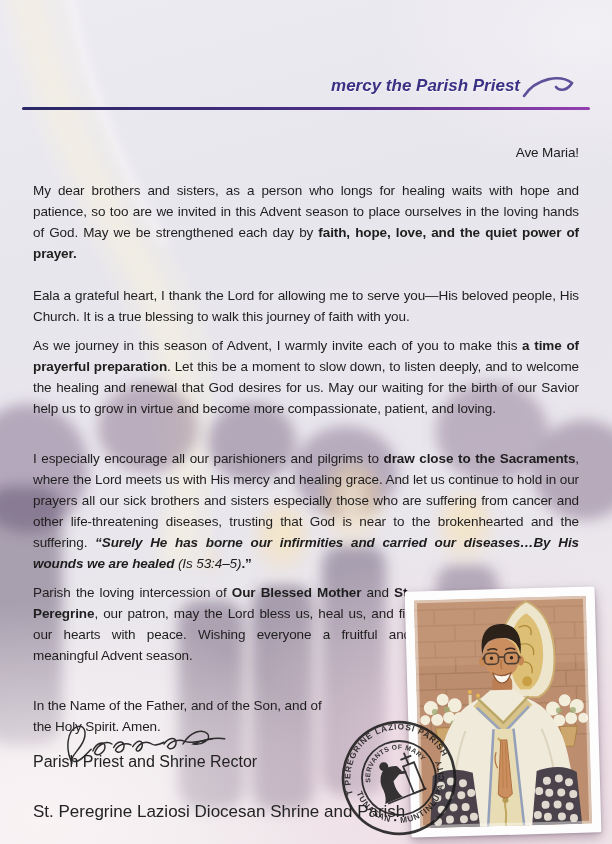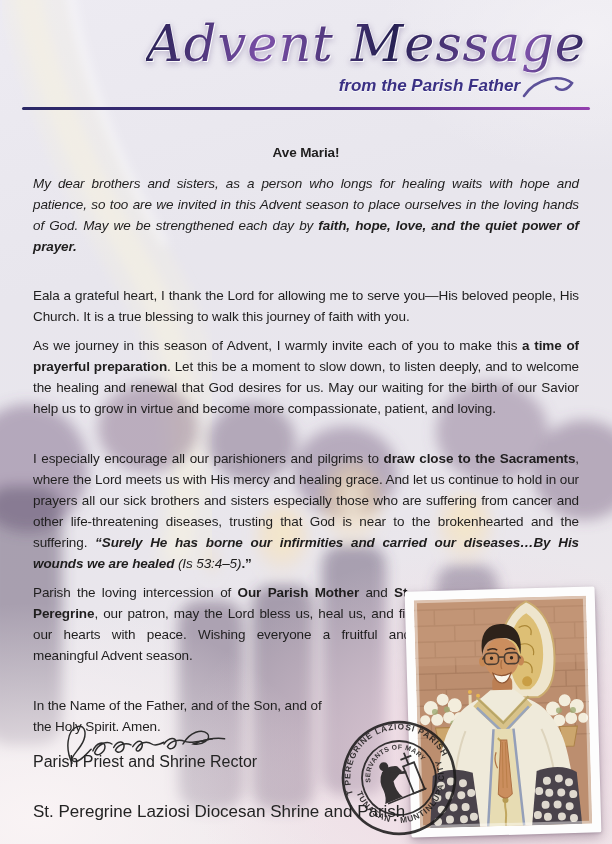--- a/index.html
+++ b/index.html
@@ -44,21 +44,21 @@
   }
   .rule{
     position:absolute;top:107px;left:22px;right:22px;height:3px;border-radius:2px;
     background:linear-gradient(90deg,var(--rule-a) 0%,#4b2f86 55%,var(--rule-b) 100%);
   }
   .body-text{position:absolute;left:33px;width:546px;
     font-size:13.5px;line-height:20.9px;letter-spacing:-0.1px;
     color:var(--body-ink);text-align:justify;}
   .body-text .b{font-weight:bold;}
   .body-text .i{font-style:italic;}
-  .salutation{font-weight:bold;text-align:center;}
+  .salutation{font-weight:normal;text-align:right;}
   .photo{
     position:absolute;left:408px;top:589px;width:190px;height:246px;
     background:#ffffff;border:9px solid #fdfdfd;border-radius:2px;
     transform:rotate(-1.6deg);
     box-shadow:0 5px 12px rgba(95,70,95,.38), 0 1px 3px rgba(95,70,95,.3);
     z-index:2;
   }
   .photo svg{display:block;width:100%;height:100%;}
   .seal{position:absolute;left:336px;top:715px;width:126px;height:126px;z-index:3;}
   .sig-svg{position:absolute;left:44px;top:718px;width:200px;height:52px;z-index:4;}
@@ -120,35 +120,34 @@
         <ellipse cx="465" cy="528" rx="28" ry="36" fill="url(#fglow)"></ellipse>
         <path d="M465,502 C474,517 476,533 465,546 C454,533 456,517 465,502 Z" fill="#f6e7c2"></path>
         <path d="M212,542 C219,554 220,566 212,576 C204,566 205,554 212,542 Z" fill="#efddba" opacity=".55"></path>
       </g>
     </g>
   </svg>
 
   <div class="bg-tints bg-abs"></div>
 
   <div class="header">
-    <div class="title">Advent Message</div>
-    <div class="subtitle">from the Parish Father</div>
+    <div class="subtitle">mercy the Parish Priest</div>
     <svg style="position:absolute;top:72px;right:36px;" width="54" height="28" viewBox="0 0 54 28">
       <path d="M2,24 C14,6 38,2 50,11 C46,18 38,20 34,15" fill="none" stroke="#43368a" stroke-width="2.6" stroke-linecap="round" opacity=".85"></path>
     </svg>
     <div class="rule"></div>
   </div>
 
   <div>
     <div class="body-text salutation" style="top:143px;">Ave Maria!</div>
-    <div class="body-text" style="top:174px;font-style:italic;"><span>My dear brothers and sisters, as a person who longs for healing waits with hope and patience, so too are we invited in this Advent season to place ourselves in the loving hands of God. May we be strengthened each day by </span><span class="b">faith, hope, love, and the quiet power of prayer.</span></div>
+    <div class="body-text" style="top:181px;"><span>My dear brothers and sisters, as a person who longs for healing waits with hope and patience, so too are we invited in this Advent season to place ourselves in the loving hands of God. May we be strengthened each day by </span><span class="b">faith, hope, love, and the quiet power of prayer.</span></div>
     <div class="body-text" style="top:286px;"><span>Eala a grateful heart, I thank the Lord for allowing me to serve you—His beloved people, His Church. It is a true blessing to walk this journey of faith with you.</span></div>
     <div class="body-text" style="top:336px;"><span>As we journey in this season of Advent, I warmly invite each of you to make this </span><span class="b">a time of prayerful preparation</span><span>. Let this be a moment to slow down, to listen deeply, and to welcome the healing and renewal that God desires for us. May our waiting for the birth of our Savior help us to grow in virtue and become more compassionate, patient, and loving.</span></div>
     <div class="body-text" style="top:449px;"><span>I especially encourage all our parishioners and pilgrims to </span><span class="b">draw close to the Sacraments</span><span>, where the Lord meets us with His mercy and healing grace. And let us continue to hold in our prayers all our sick brothers and sisters especially those who are suffering from cancer and other life-threatening diseases, trusting that God is near to the brokenhearted and the suffering. </span><span class="b i">“Surely He has borne our infirmities and carried our diseases…By His wounds we are healed</span><span class="i"> (Is 53:4–5)</span><span class="b">.”</span></div>
-    <div class="body-text" style="top:583px;width:378px;"><span>Parish the loving intercession of </span><span class="b">Our Parish Mother</span><span> and </span><span class="b">St. Peregrine</span><span>, our patron, may the Lord bless us, heal us, and fill our hearts with peace. Wishing everyone a fruitful and meaningful Advent season.</span></div>
+    <div class="body-text" style="top:583px;width:378px;"><span>Parish the loving intercession of </span><span class="b">Our Blessed Mother</span><span> and </span><span class="b">St. Peregrine</span><span>, our patron, may the Lord bless us, heal us, and fill our hearts with peace. Wishing everyone a fruitful and meaningful Advent season.</span></div>
     <div class="body-text" style="top:696px;width:310px;text-align:left;"><span>In the Name of the Father, and of the Son, and of the Holy Spirit. Amen.</span></div>
   </div>
 
   <div class="photo">
     <svg viewBox="0 0 172 228" preserveAspectRatio="none">
       <defs>
           <clipPath id="ph">
             <rect width="172" height="228"></rect>
           </clipPath>
         </defs>

